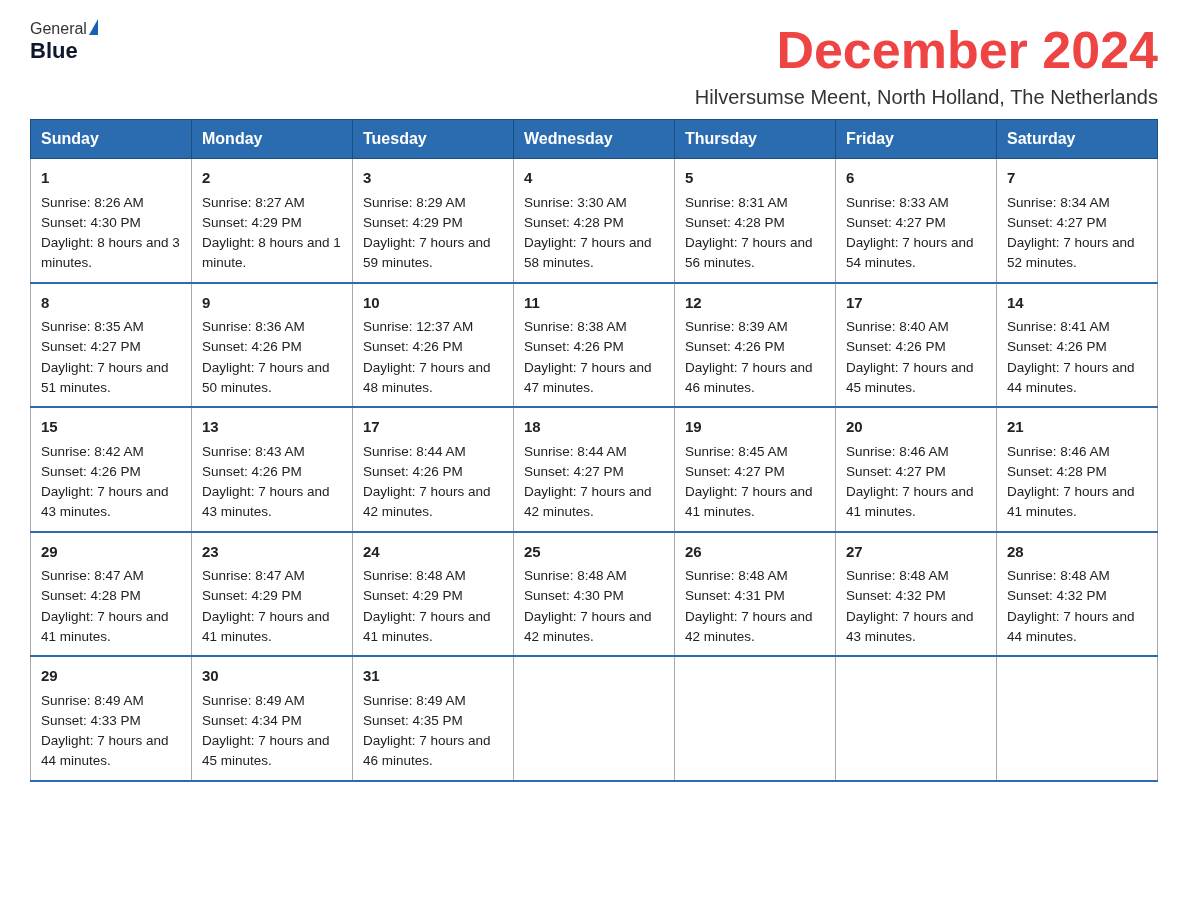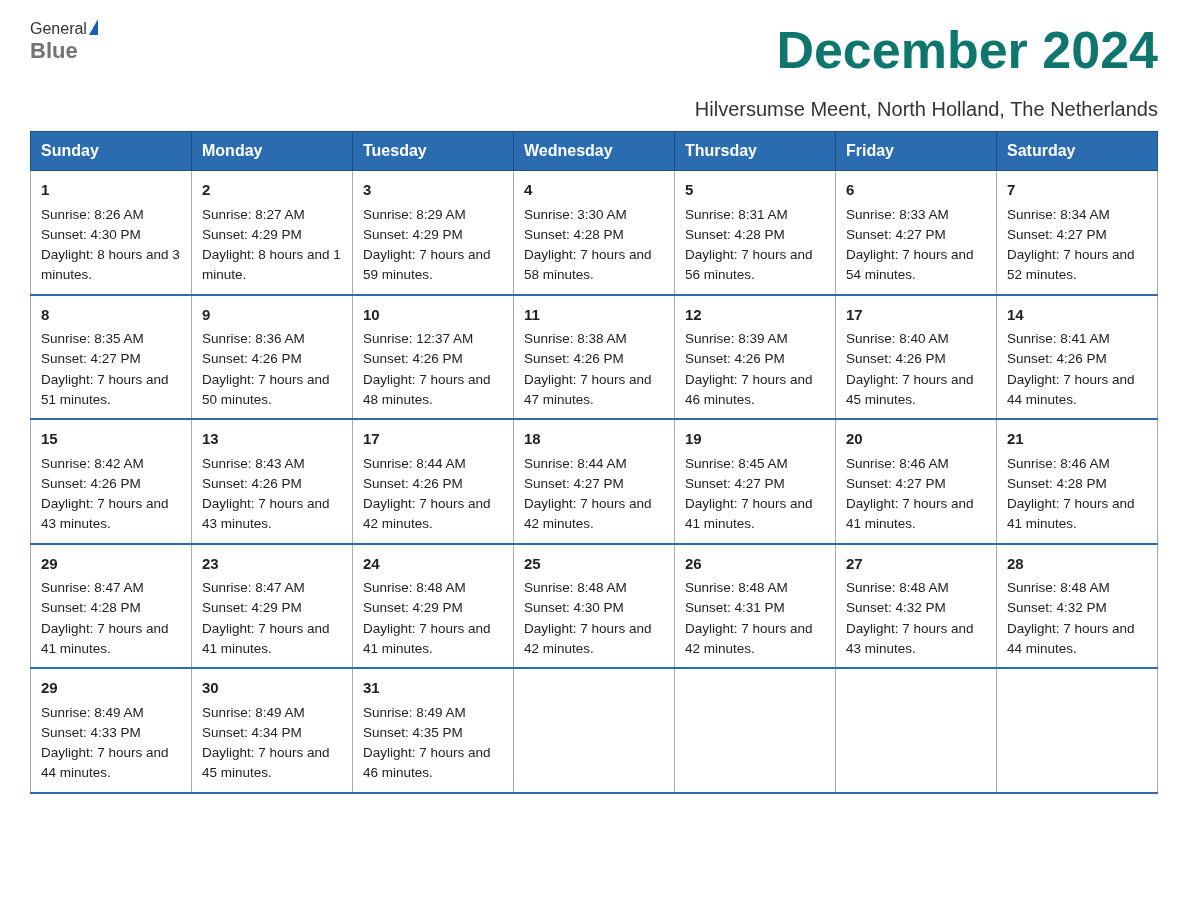--- a/index.html
+++ b/index.html
@@ -7,44 +7,44 @@
       font-family: Arial, sans-serif;
       background: #fff;
       padding: 20px 30px;
       width: 1188px;
       min-height: 918px;
     }
     .header-row {
       display: flex;
       justify-content: space-between;
       align-items: flex-start;
-      margin-bottom: 18px;
+      margin-bottom: 6px;
     }
     .logo {
       display: flex;
       flex-direction: column;
       align-items: flex-start;
     }
     .logo-general { color: #333; }
-    .logo-blue { color: #737373; }
+    .logo-blue { color: #0f172a; }
     .logo-triangle {
       display: inline-block;
       width: 0;
       height: 0;
       border-left: 9px solid transparent;
       border-bottom: 16px solid #1a5fb4;
       margin-left: 2px;
       vertical-align: middle;
       position: relative;
       top: -3px;
     }
     .month-title {
       font-size: 52px;
       font-weight: bold;
-      color: #0f766e;
+      color: #ef4444;
       text-align: right;
     }
     .subtitle {
       font-size: 20px;
       color: #333;
       text-align: right;
       margin-bottom: 10px;
     }
     table {
       width: 100%;

